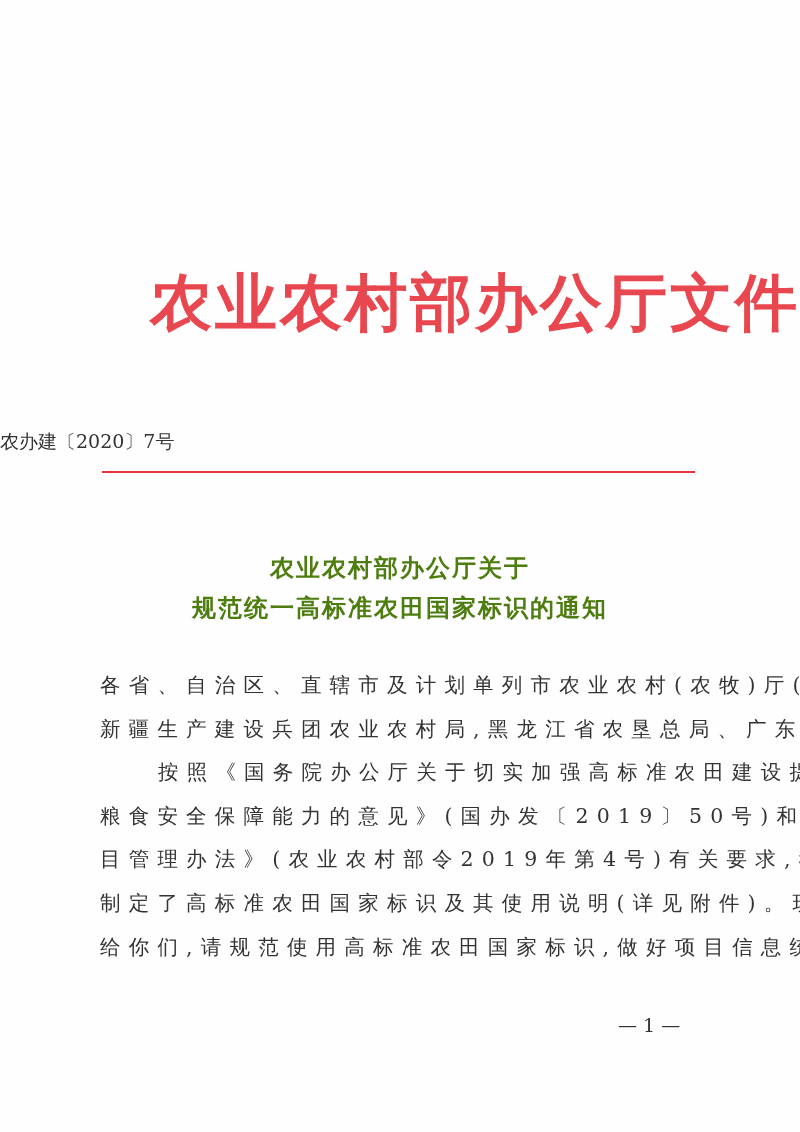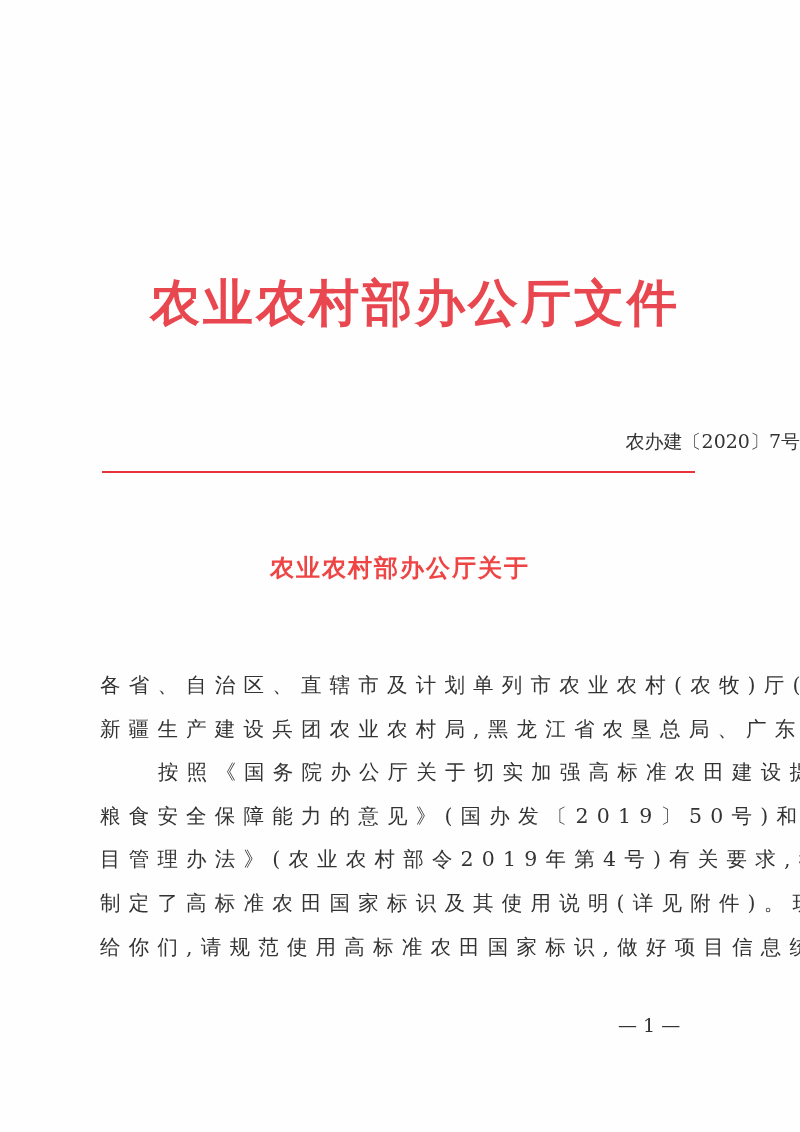--- a/index.html
+++ b/index.html
@@ -23,33 +23,33 @@
     }
     .masthead {
       position: absolute;
       left: 150px;
       width: 500px;
       top: 268px;
       height: 70px;
       text-align: center;
       color: #e8474f;
       font-family: "DejaVu Serif", "Liberation Serif", serif;
-      font-size: 50px;
+      font-size: 62px;
       font-weight: bold;
       letter-spacing: 3px;
       line-height: 70px;
       white-space: nowrap;
     }
     .doc-number {
       position: absolute;
       left: 0;
       width: 800px;
       top: 426px;
       height: 30px;
-      text-align: right;
+      text-align: left;
       font-size: 19px;
       line-height: 30px;
       color: #333;
       white-space: nowrap;
     }
     .red-rule {
       position: absolute;
       left: 102px;
       width: 593px;
       top: 471px;
@@ -58,21 +58,21 @@
     }
     .notice-title {
       position: absolute;
       left: 0;
       width: 800px;
       top: 548px;
       text-align: center;
       font-family: "DejaVu Sans", "Liberation Sans", sans-serif;
       font-weight: bold;
       font-size: 24px;
-      color: #ef4444;
+      color: #4d7c0f;
     }
     .notice-title .tline {
       display: block;
       height: 40px;
       line-height: 40px;
       letter-spacing: 2px;
       white-space: nowrap;
     }
     .body-text {
       position: absolute;
@@ -109,20 +109,21 @@
 <div class="page">
 
   <div class="masthead">农业农村部办公厅文件</div>
 
   <div class="doc-number">农办建〔2020〕7号</div>
 
   <div class="red-rule"></div>
 
   <div class="notice-title">
     <span class="tline">农业农村部办公厅关于</span>
+    <span class="tline">规范统一高标准农田国家标识的通知</span>
   </div>
 
   <div class="body-text">
     <span class="bline">各省、自治区、直辖市及计划单列市农业农村(农牧)厅(局、委),</span>
     <span class="bline">新疆生产建设兵团农业农村局,黑龙江省农垦总局、广东省农垦</span>
     <span class="bline indent">按照《国务院办公厅关于切实加强高标准农田建设提升国家</span>
     <span class="bline">粮食安全保障能力的意见》(国办发〔2019〕50号)和《农田建设项</span>
     <span class="bline">目管理办法》(农业农村部令2019年第4号)有关要求,我们统一</span>
     <span class="bline">制定了高标准农田国家标识及其使用说明(详见附件)。现印发</span>
     <span class="bline">给你们,请规范使用高标准农田国家标识,做好项目信息统一公示</span>

